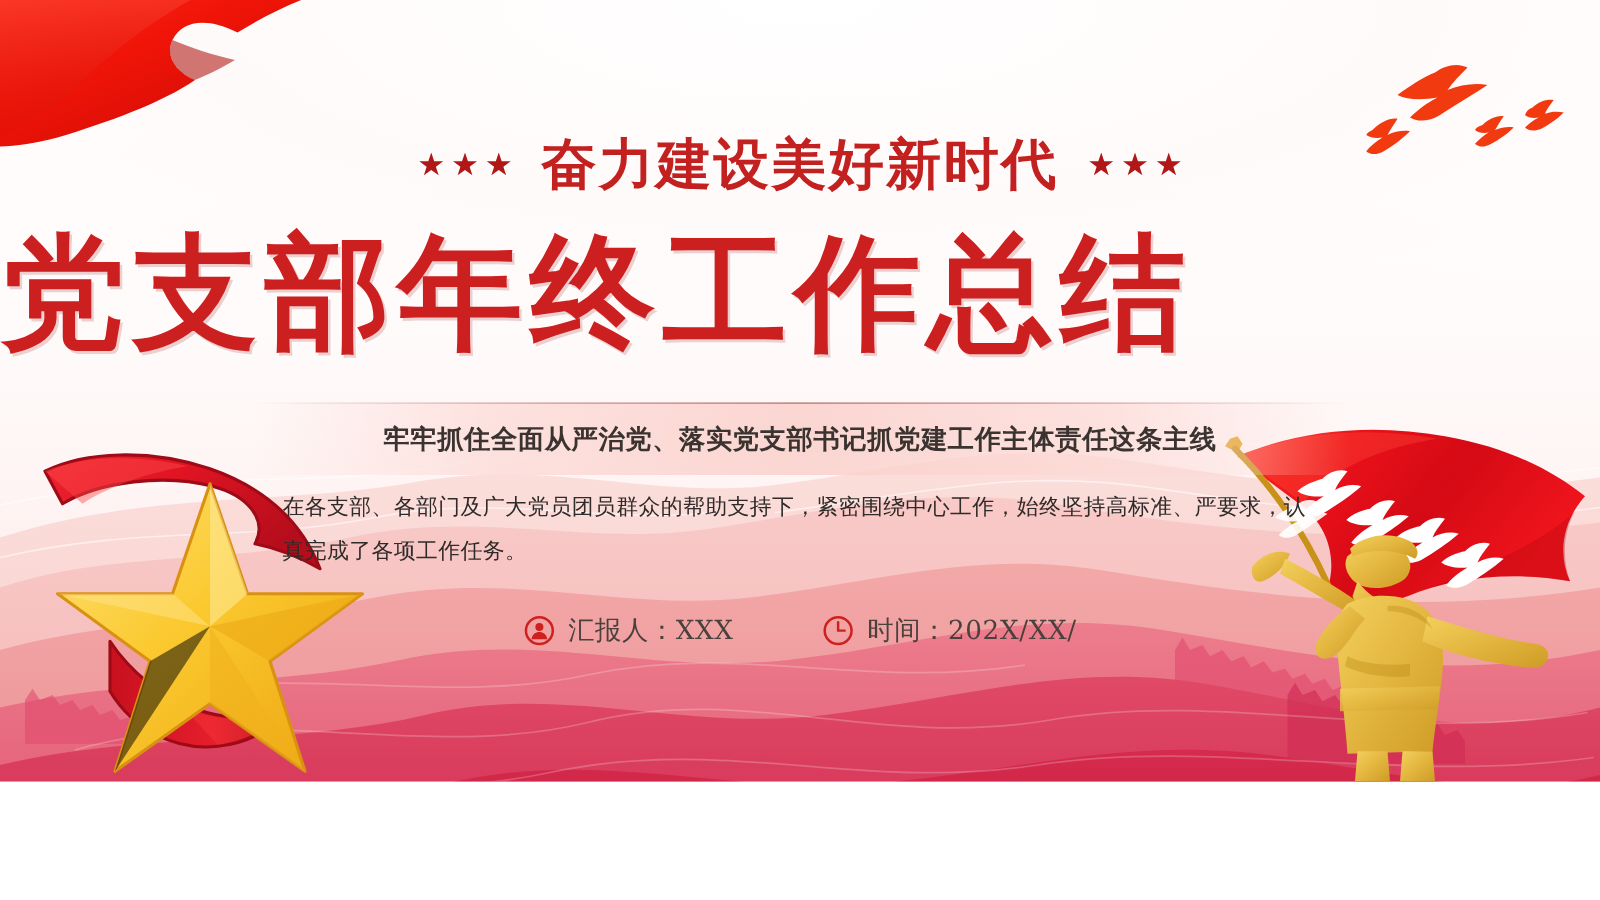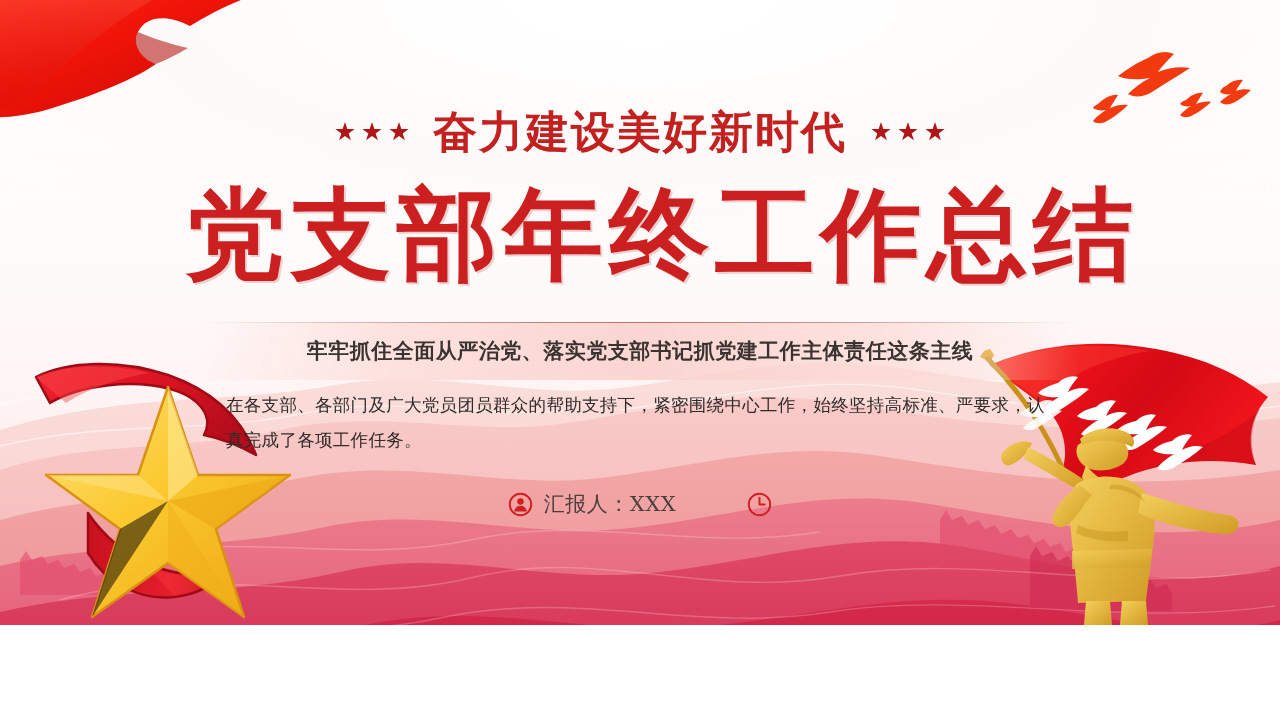--- a/index.html
+++ b/index.html
@@ -38,27 +38,25 @@
   }
   .eyebrow {
     font-family:"DejaVu Serif","Liberation Serif",serif;
     font-size:44px; font-weight:700; color:#c32020;
     letter-spacing:2px; line-height:1;
     white-space:nowrap;
   }
 
   .maintitle {
     position:absolute; top:182px; left:0; width:100%;
-    text-align:center;
     font-family:"DejaVu Serif","Liberation Serif",serif;
     font-size:100px; font-weight:700; color:#cc1f1f;
     letter-spacing:6px; line-height:1.05;
     white-space:nowrap;
     text-shadow:2px 2px 0 rgba(150,10,10,.18);
-    padding-left:44px;
   }
 
   .subbar {
     position:absolute; top:322px; left:200px; width:880px; height:58px;
     background:linear-gradient(90deg,rgba(255,235,232,0) 0%,rgba(252,218,214,.75) 22%,rgba(250,208,203,.85) 50%,rgba(252,218,214,.75) 78%,rgba(255,235,232,0) 100%);
     display:flex; align-items:center; justify-content:center;
   }
   .subbar::before {
     content:""; position:absolute; top:0; left:0; right:0; height:1px;
     background:linear-gradient(90deg,rgba(190,120,115,0) 0%,rgba(165,90,85,.55) 28%,rgba(150,70,65,.7) 50%,rgba(165,90,85,.55) 72%,rgba(190,120,115,0) 100%);
@@ -340,16 +338,17 @@
         <circle cx="12" cy="9.2" r="3.1" fill="#cf2020"></circle>
         <path d="M5.9 18.6 C6.6 14.9 9 13.1 12 13.1 C15 13.1 17.4 14.9 18.1 18.6 Z" fill="#cf2020"></path>
       </svg>
       <span class="meta-text">汇报人：XXX</span>
     </div>
     <div class="meta-item">
       <svg class="meta-icon" viewBox="0 0 24 24">
         <circle cx="12" cy="12" r="10.3" fill="none" stroke="#cf2020" stroke-width="1.9"></circle>
         <path d="M12 5.6 V12 H17" fill="none" stroke="#cf2020" stroke-width="1.9" stroke-linecap="round" stroke-linejoin="round"></path>
       </svg>
+      <span class="meta-text">时间：202X/XX/</span>
     </div>
   </div>
 
 </div>
 
 </body></html>

